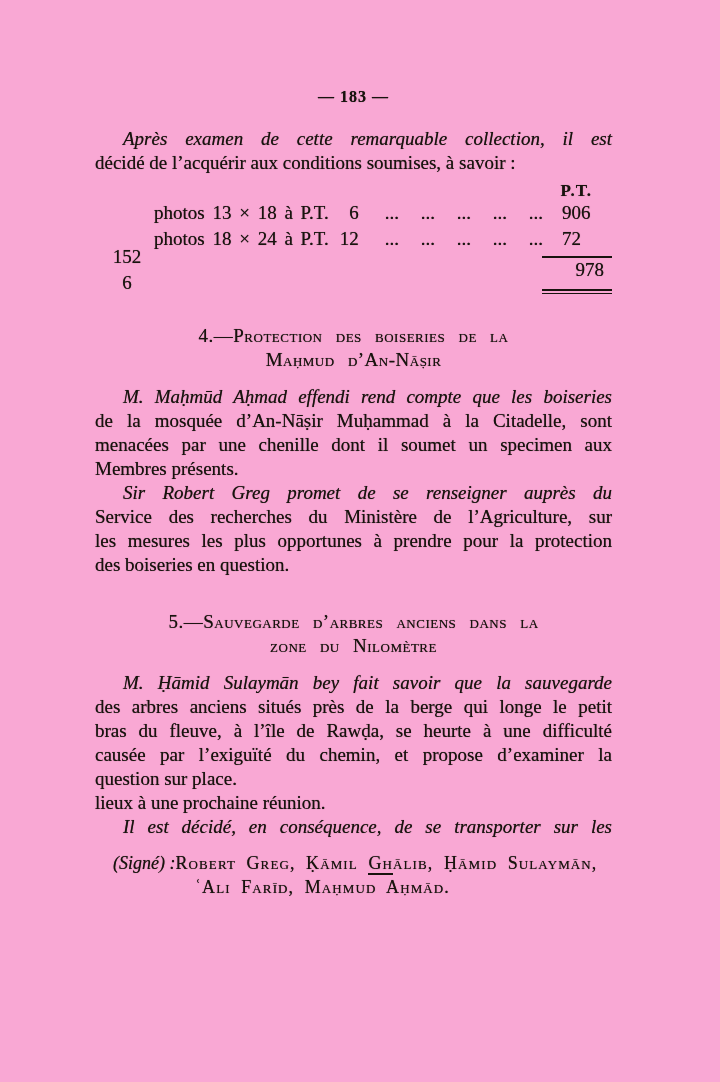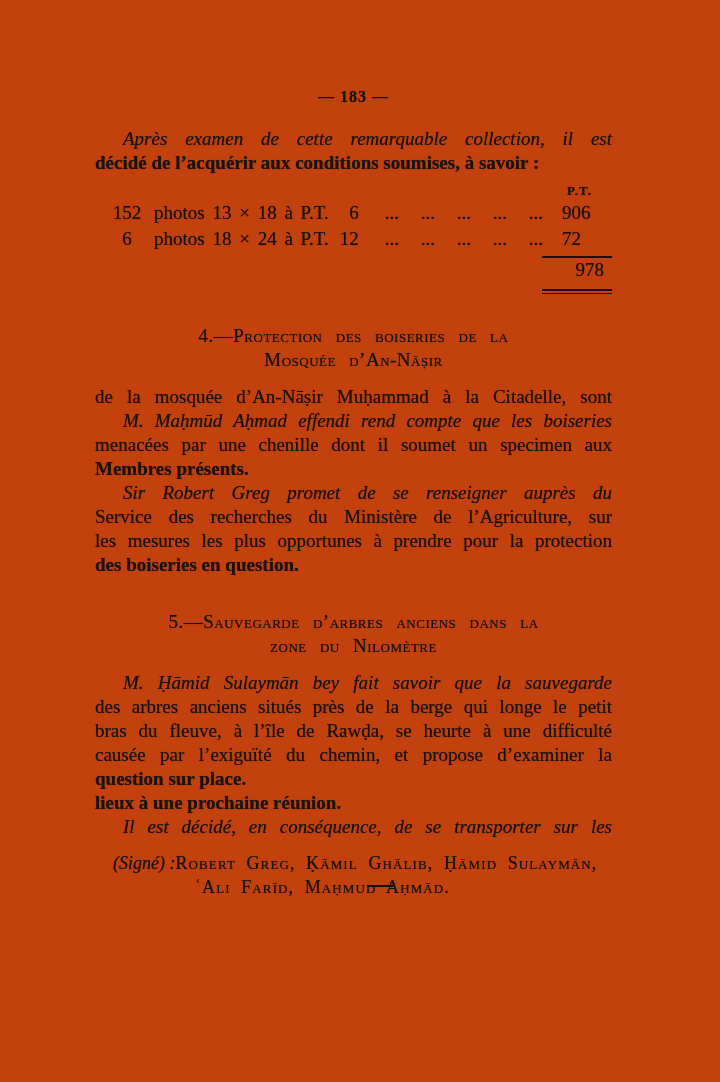--- a/index.html
+++ b/index.html
@@ -1,19 +1,19 @@
 <!DOCTYPE html>
 <html><head>
 <meta charset="utf-8">
 <style>
   html,body{margin:0;padding:0;background:#ffffff;}
   .page{
     position:relative;
     width:720px;height:1082px;
-    background:#c2410c;
+    background:#f9a8d4;
     color:#18130e;
     font-family:"Liberation Serif","DejaVu Serif",serif;
     font-size:19px;
     text-shadow:0 0 0.7px rgba(24,19,14,0.75);
     overflow:hidden;
   }
   .content{margin-left:95px;width:517px;padding-top:88px;}
 
   .page-number{
     text-align:center;
@@ -22,32 +22,32 @@
     height:18px;line-height:18px;
   }
 
   .line{
     height:24px;line-height:24px;
     white-space:nowrap;
     text-align:justify;text-align-last:justify;
     text-justify:inter-word;
   }
   .line.first{padding-left:28px;font-style:italic;}
-  .line.last{text-align:right;text-align-last:left;font-weight:bold;}
+  .line.last{text-align:right;text-align-last:left;}
 
   .intro{margin-top:21px;}
 
   .pt-table{margin-top:8px;}
   .pt-header{
-    font-size:13px;font-weight:bold;letter-spacing:1px;
+    font-size:17px;font-weight:bold;letter-spacing:1px;
     text-align:right;padding-right:20px;
     height:16px;line-height:16px;
   }
   .pt-row{display:flex;height:24px;line-height:24px;margin-top:2px;padding-left:14px;}
-  .qty{width:36px;text-align:center;flex:none;}
+  .qty{width:36px;text-align:center;flex:none;margin-top:44px;}
   .desc{margin-left:9px;word-spacing:3px;flex:none;}
   .unit{width:30px;text-align:right;flex:none;}
   .leaders{flex:1;overflow:hidden;white-space:nowrap;word-spacing:17px;padding-left:26px;}
   .amount{width:50px;flex:none;}
 
   .total-block{width:70px;margin-left:auto;margin-top:5px;}
   .total-rule{height:0;border-top:2px solid currentColor;}
   .total-amount{text-align:right;height:30px;line-height:24px;padding-right:8px;}
   .double-rule{height:2px;border-top:2px solid currentColor;border-bottom:1px solid currentColor;margin-top:1px;}
 
@@ -59,21 +59,21 @@
   }
   .h4-first{margin-top:30px;}
   .h5-first{margin-top:33px;}
   .para{margin-top:13px;}
   .para.cont{margin-top:0;}
 
   .sig{margin-top:12px;padding-left:18px;font-size:18px;}
   .sig-line{height:24px;line-height:24px;white-space:nowrap;}
   .sig-label{font-style:italic;margin-right:0;}
   .sig-names{font-variant:small-caps;letter-spacing:1.1px;word-spacing:5px;}
-  .sig .u{border-bottom:2px solid currentColor;padding-bottom:12px;}
+  .sig .u{border-bottom:2px solid currentColor;padding-bottom:0px;}
   .sig-line2{margin-left:82px;}
 </style>
 </head>
 <body>
 
 <div class="page">
   <div class="content">
 
     <div class="page-number">— 183 —</div>
 
@@ -102,25 +102,25 @@
       </div>
 
       <div class="total-block">
         <div class="total-rule"></div>
         <div class="total-amount">978</div>
         <div class="double-rule"></div>
       </div>
     </div>
 
     <div class="heading h4-first">4.—Protection des boiseries de la</div>
-    <div class="heading">Mosquée d’An-Nāṣir</div>
+    <div class="heading">Maḥmud d’An-Nāṣir</div>
 
     <div class="para">
+      <div class="line first">M. Maḥmūd Aḥmad effendi rend compte que les boiseries</div>
       <div class="line">de la mosquée d’An-Nāṣir Muḥammad à la Citadelle, sont</div>
-      <div class="line first">M. Maḥmūd Aḥmad effendi rend compte que les boiseries</div>
       <div class="line">menacées par une chenille dont il soumet un specimen aux</div>
       <div class="line last">Membres présents.</div>
     </div>
 
     <div class="para cont">
       <div class="line first">Sir Robert Greg promet de se renseigner auprès du</div>
       <div class="line">Service des recherches du Ministère de l’Agriculture, sur</div>
       <div class="line">les mesures les plus opportunes à prendre pour la protection</div>
       <div class="line last">des boiseries en question.</div>
     </div>

